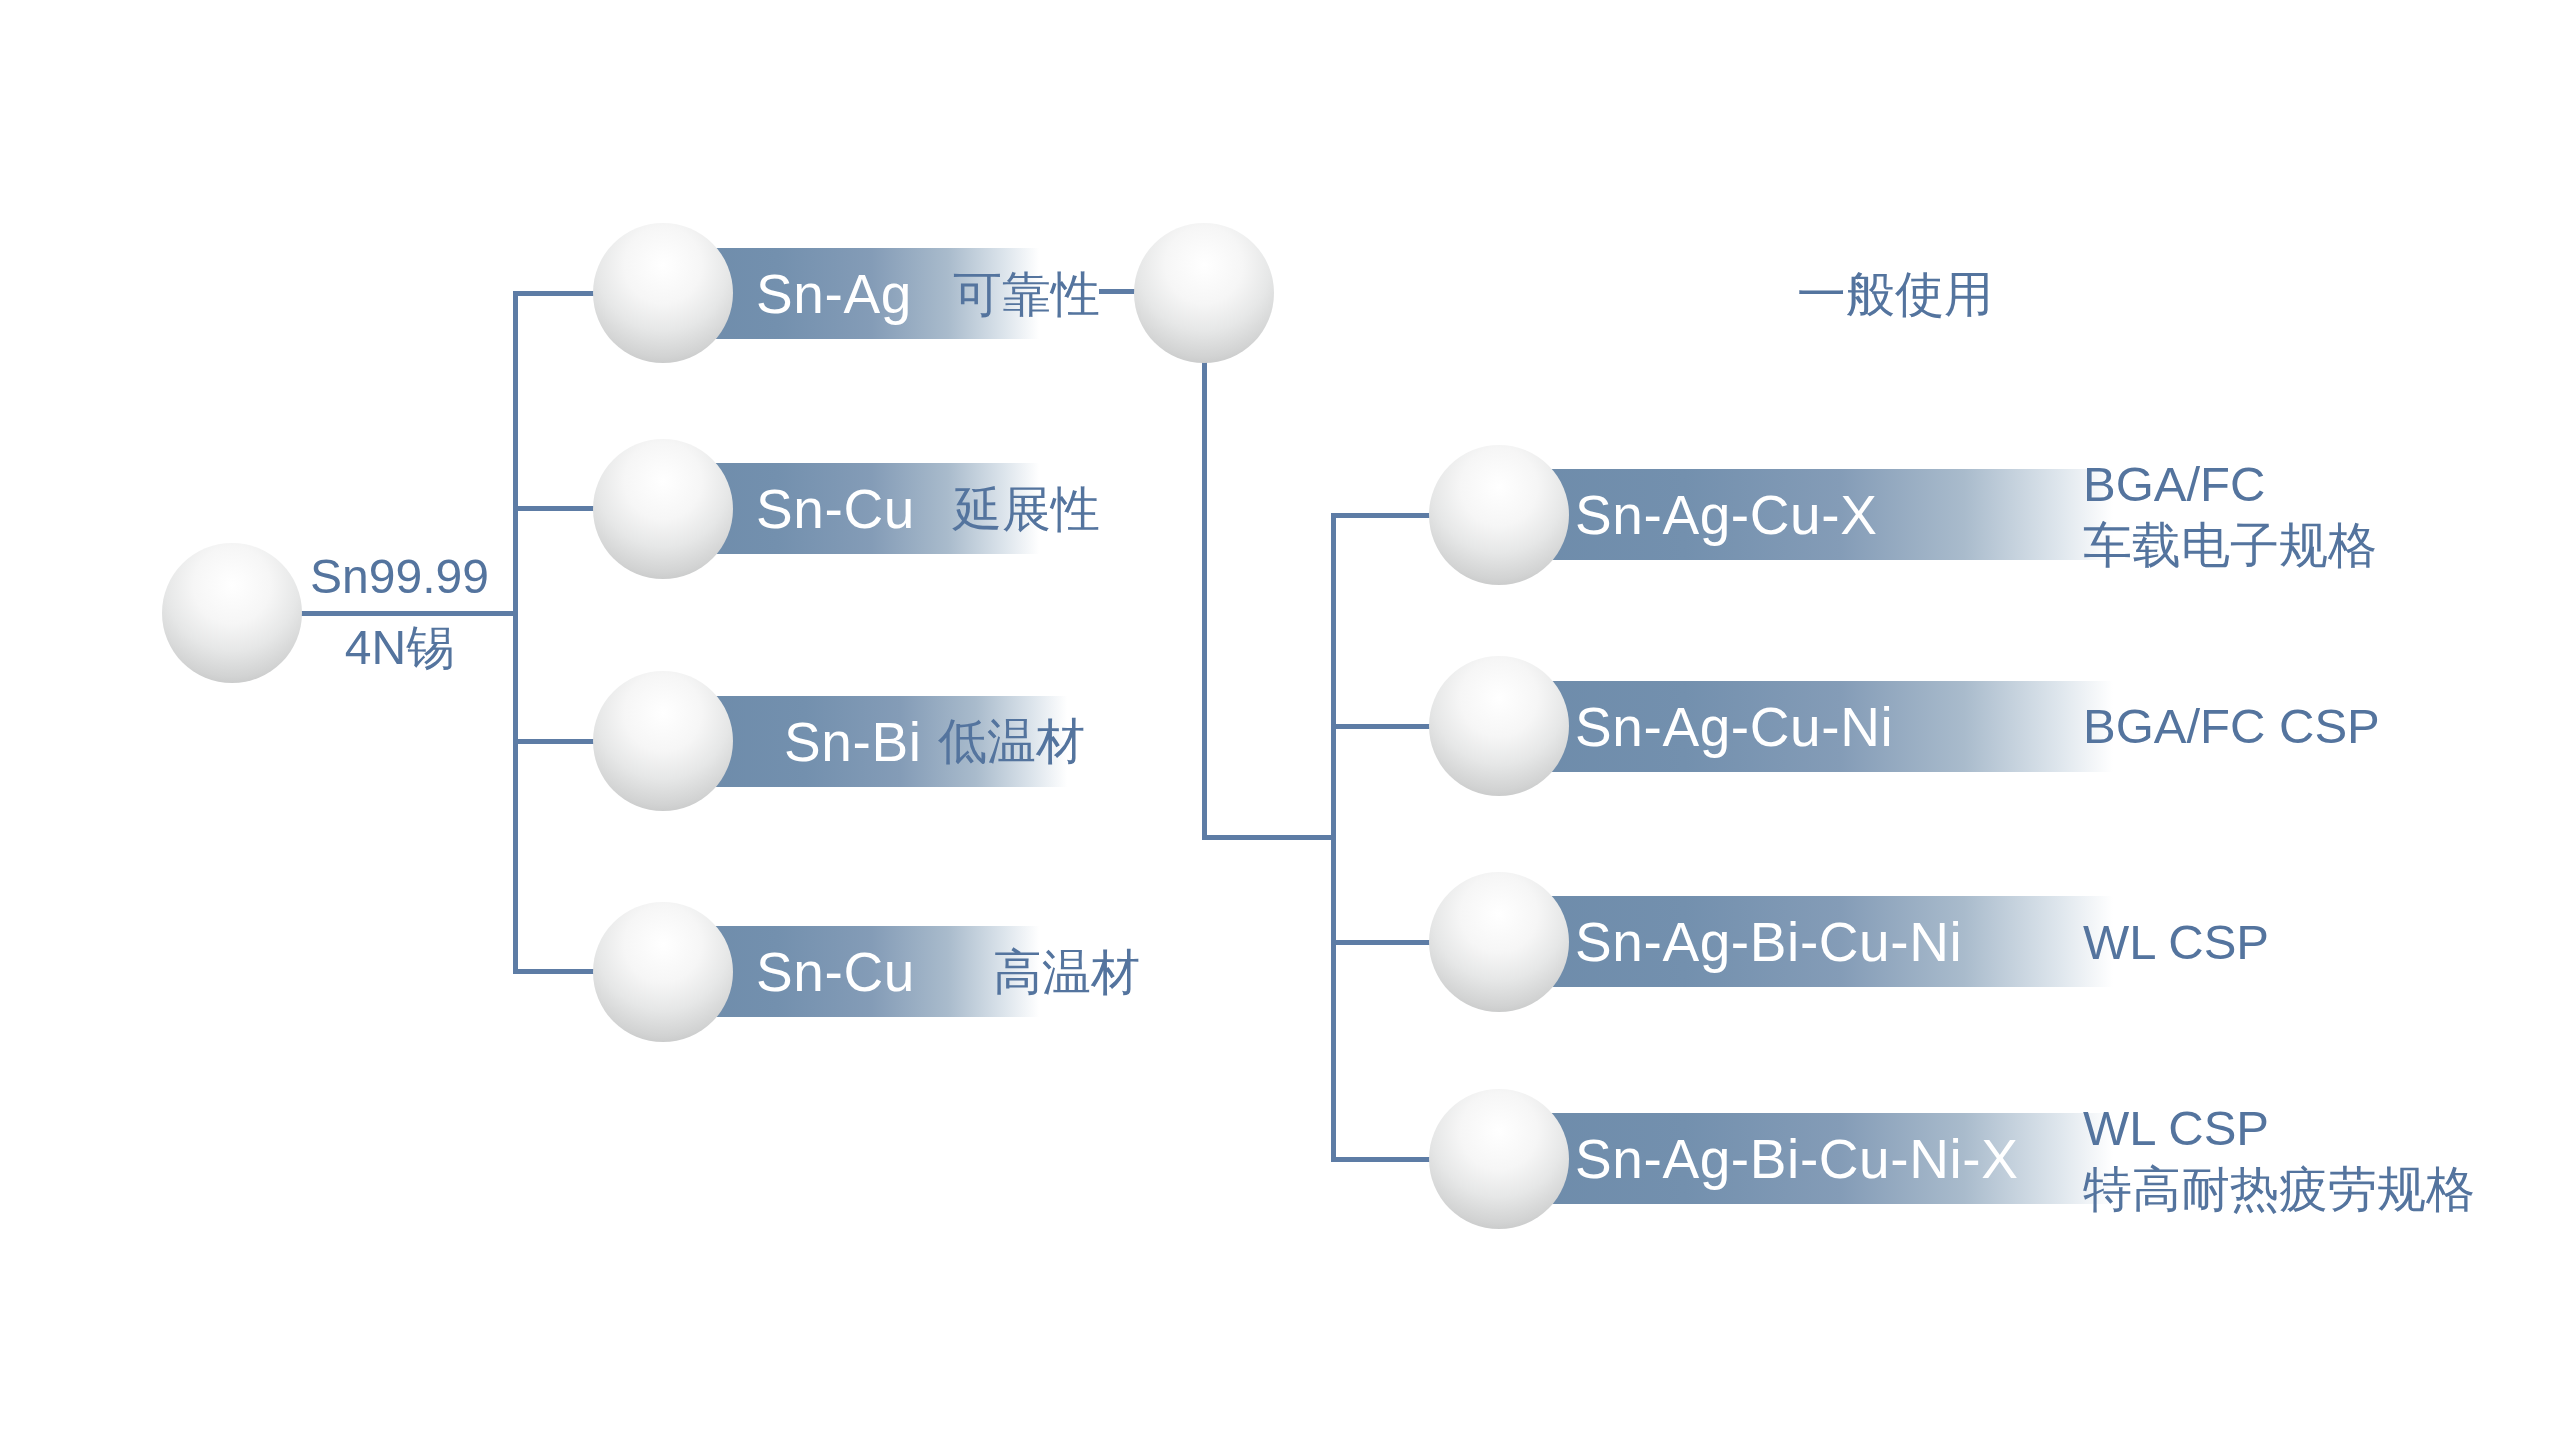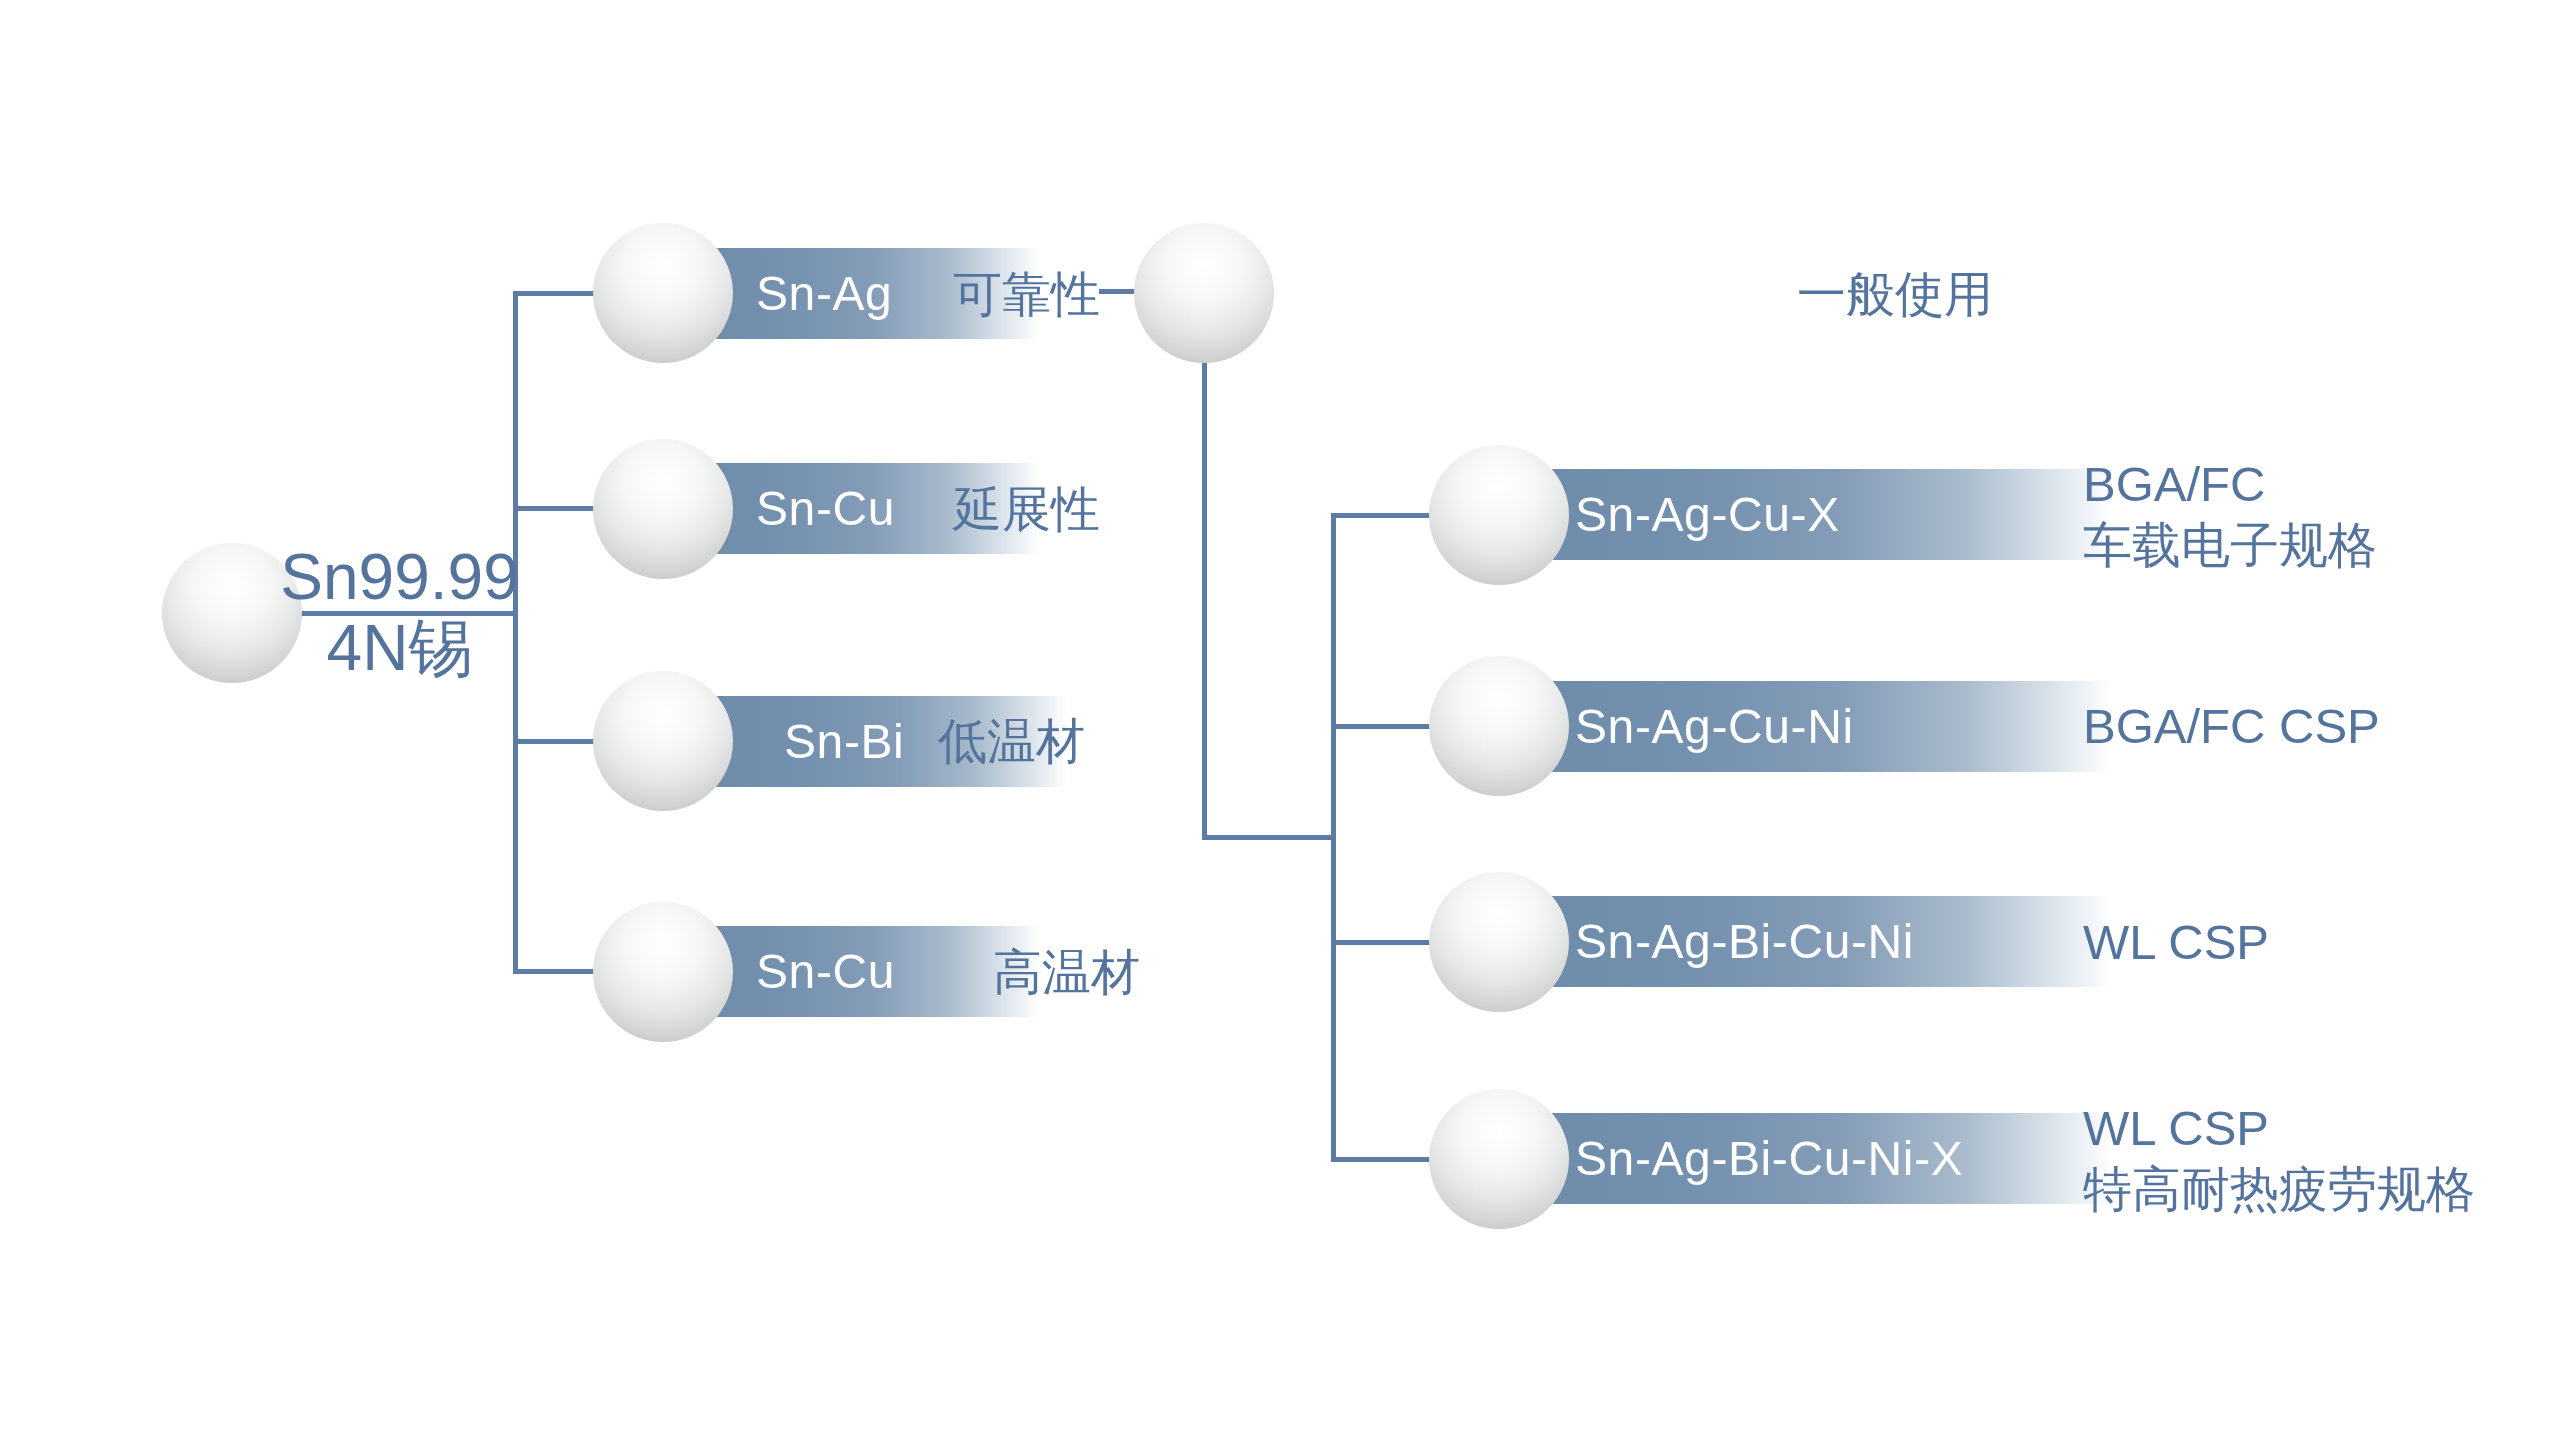--- a/index.html
+++ b/index.html
@@ -18,29 +18,29 @@
   .sphere{
     position:absolute;width:140px;height:140px;border-radius:50%;
     background:radial-gradient(circle at 50% 30%,
       #ffffff 0%, #f6f6f6 32%, #e6e7e7 55%, #d2d3d3 76%, #bdbebe 92%, #b4b5b5 100%);
   }
   .bar{
     position:absolute;height:91px;display:flex;align-items:center;
     background:linear-gradient(90deg,
       var(--bar) 0%, #7390ae 30%, #849cb7 55%, #a9bbcc 75%, #dde5ec 90%, #ffffff 99%);
   }
-  .bar-text{color:var(--bartext);font-size:48px;font-weight:400;letter-spacing:0.6px;white-space:nowrap;}
+  .bar-text{color:var(--bartext);font-size:55px;font-weight:400;letter-spacing:0.6px;white-space:nowrap;}
   .side-label{
     position:absolute;transform:translateY(-50%);
     color:var(--label);font-size:49px;line-height:61px;font-weight:400;white-space:nowrap;
   }
   .root-label{
     position:absolute;left:277px;top:613px;width:245px;transform:translateY(-50%);
     display:flex;flex-direction:column;row-gap:19.3px;text-align:center;
-    color:var(--label);font-size:64px;line-height:52px;font-weight:400;white-space:nowrap;
+    color:var(--label);font-size:48px;line-height:52px;font-weight:400;white-space:nowrap;
   }
 </style>
 </head>
 <body>
 
 <div id="canvas">
 
   <div class="hline" style="left:258px;top:611px;width:260px;height:5.2px;"></div>
   <div class="vline" style="left:513px;top:291px;width:5.2px;height:683px;"></div>
   <div class="hline" style="left:513px;top:291px;width:95px;height:5.2px;"></div>

